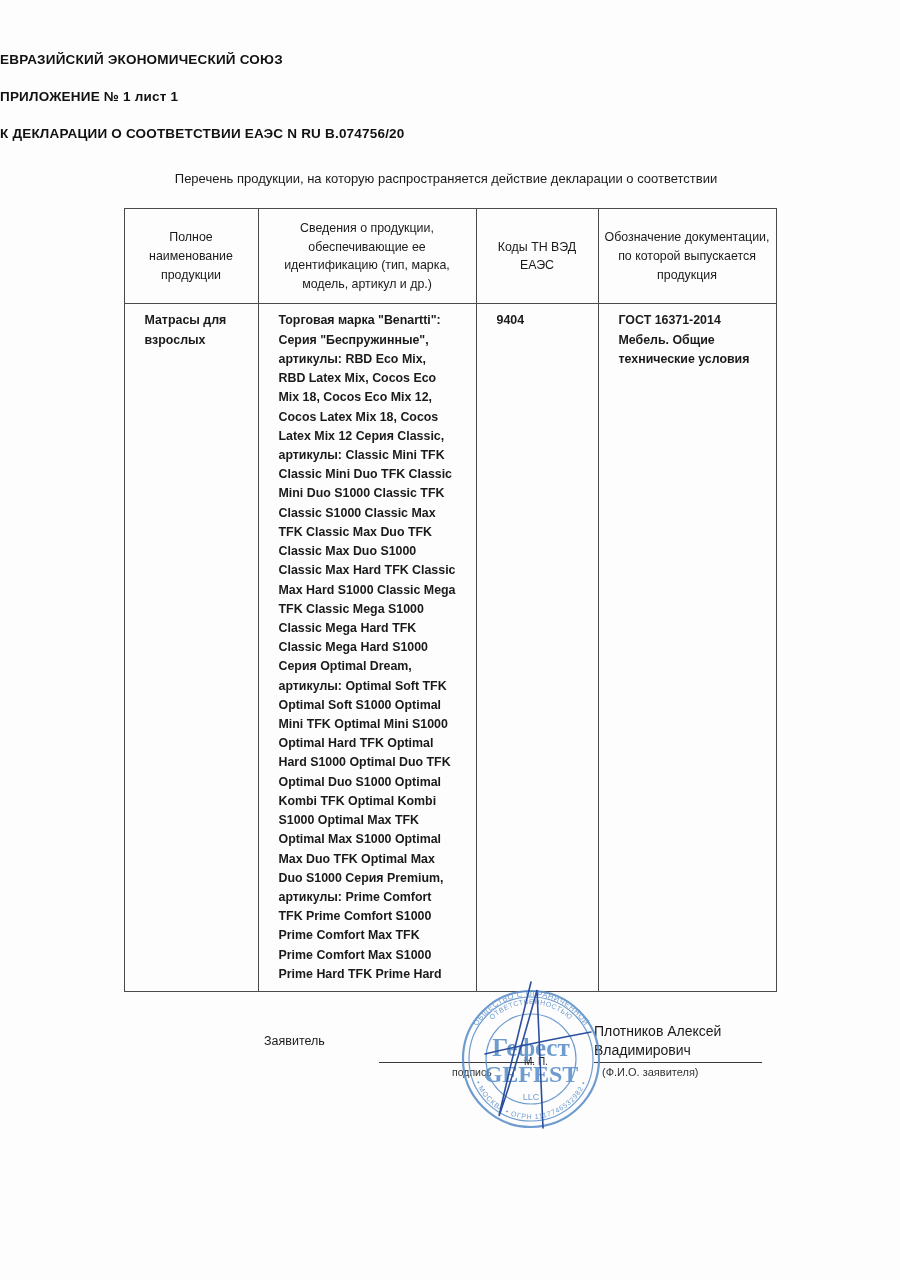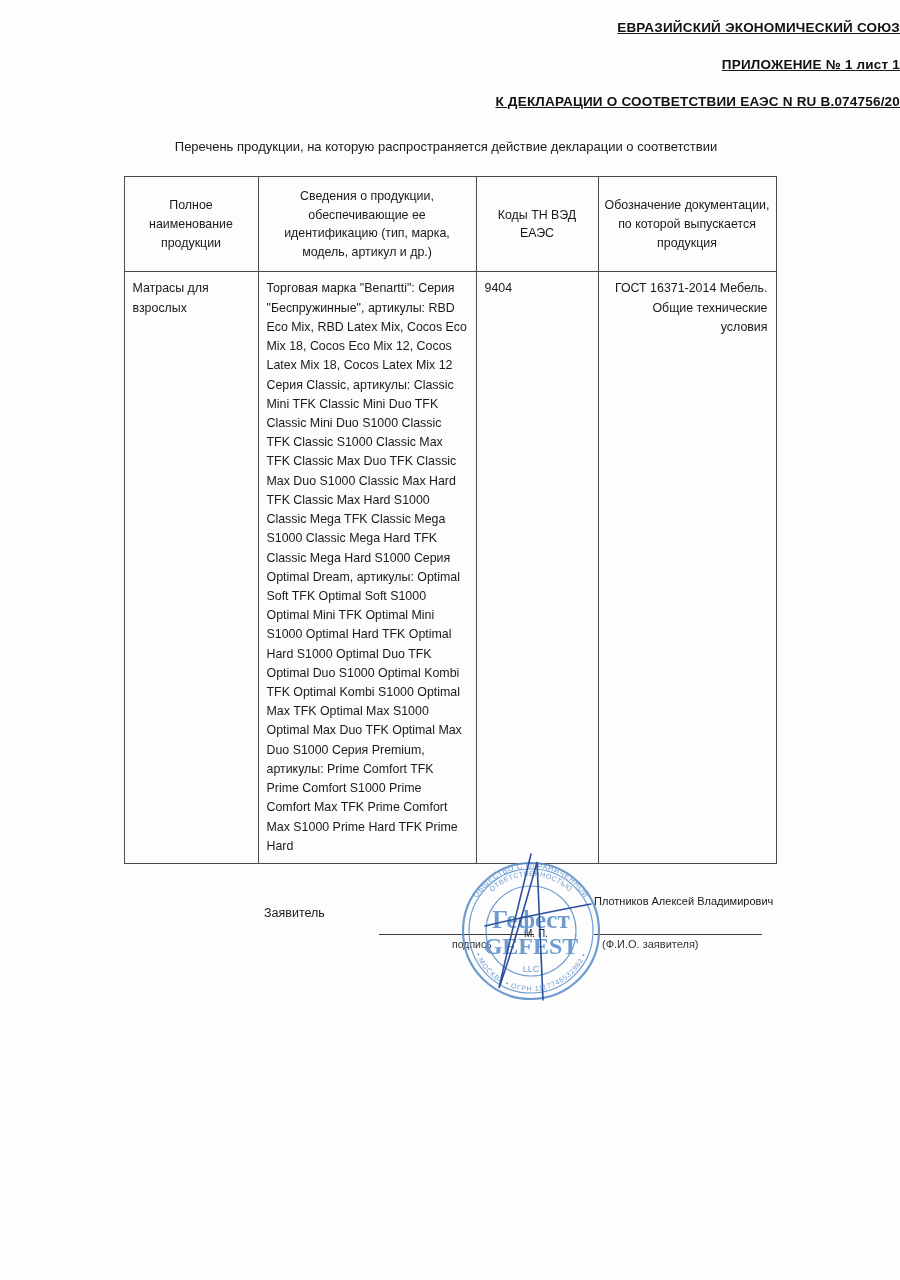--- a/index.html
+++ b/index.html
@@ -17,23 +17,22 @@
   }
 
   .page {
     position: absolute;
     inset: 0;
     background: #fdfdfd;
   }
 
   
   .doc-header {
-    text-align: right;
-    padding-top: 20px;
-    text-decoration: underline;
+    text-align: left;
+    padding-top: 52px;
   }
   .doc-header .line {
     font-weight: bold;
     font-size: 13.5px;
     letter-spacing: 0.2px;
     color: #111;
     margin: 0 0 22px 0;
   }
   .doc-header .line.l2 { margin-bottom: 22px; }
   .doc-header .line.l3 { margin-bottom: 30px; }
@@ -49,42 +48,43 @@
   table.products {
     border-collapse: collapse;
     width: 652px;
     margin: 0 auto;
     table-layout: fixed;
   }
   table.products th,
   table.products td {
     border: 1px solid #4a4a4a;
     vertical-align: top;
-    padding: 7px 8px;
+    padding: 7px 20px;
     font-size: 12.4px;
     line-height: 1.55;
     color: #1a1a1a;
+    font-weight: bold;
   }
   table.products th {
     text-align: center;
     font-weight: normal;
     vertical-align: middle;
     padding: 10px 6px;
     line-height: 1.5;
   }
   col.c1 { width: 134px; }
   col.c2 { width: 218px; }
   col.c3 { width: 122px; }
   col.c4 { width: 178px; }
 
   td.name-cell {
     vertical-align: middle;
     padding-left: 10px;
   }
-  td.doc-cell { line-height: 1.6; text-align: right; }
+  td.doc-cell { line-height: 1.6; }
 
   
   .sign-area {
     position: relative;
     width: 652px;
     margin: 22px auto 0;
     height: 120px;
     font-size: 12.5px;
   }
   .applicant-label {
@@ -118,21 +118,21 @@
     left: 470px;
     top: 48px;
     width: 168px;
     border-bottom: 1px solid #3a3a3a;
   }
   .fio-name {
     position: absolute;
     left: 470px;
     top: 8px;
     width: 180px;
-    font-size: 11px;
+    font-size: 14px;
     line-height: 1.35;
   }
   .fio-caption {
     position: absolute;
     left: 478px;
     top: 52px;
     font-size: 11px;
     color: #333;
   }
 

